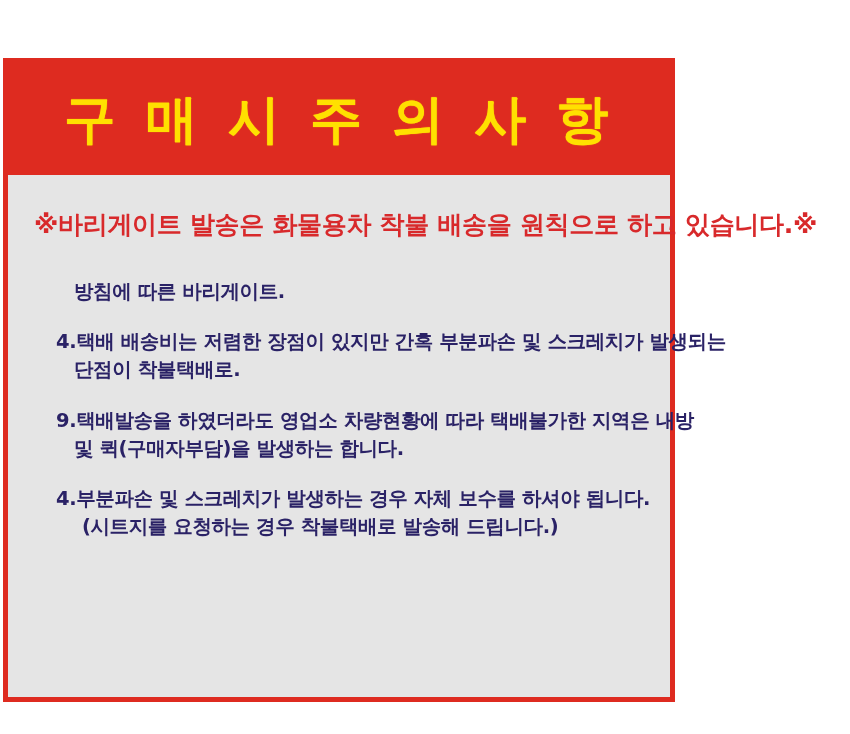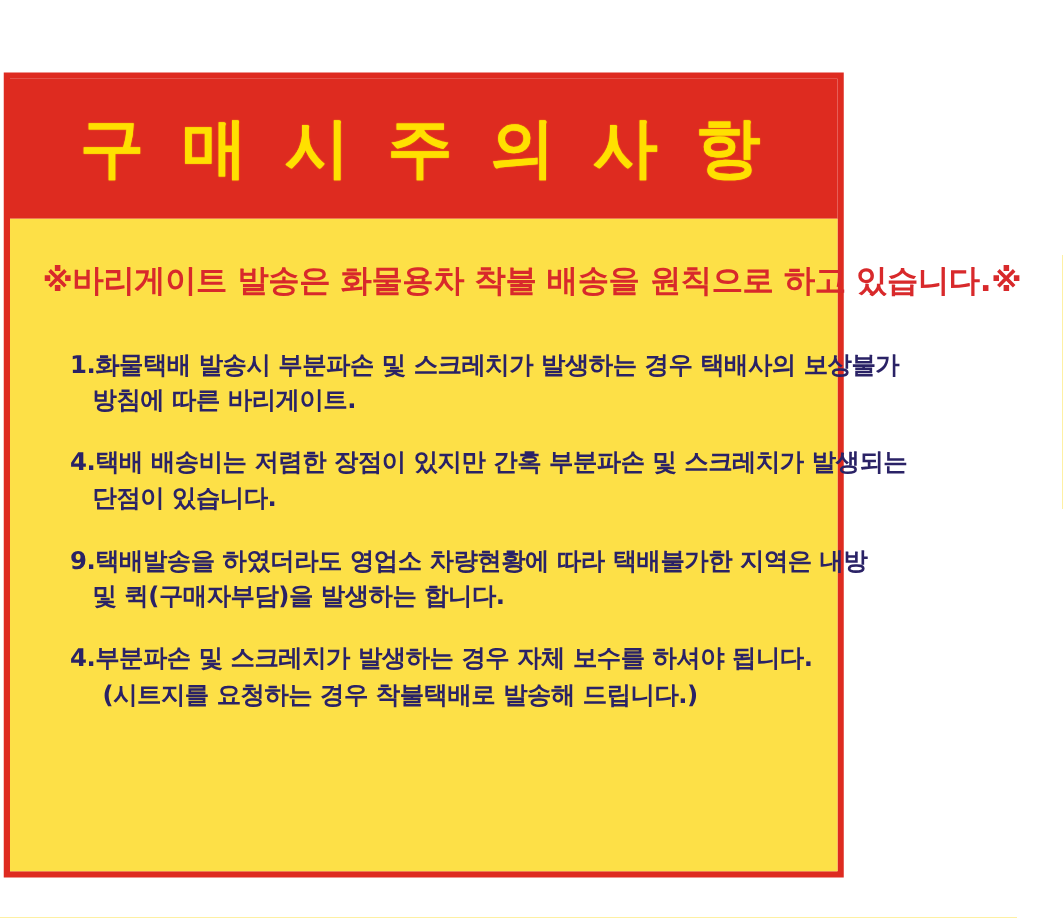--- a/index.html
+++ b/index.html
@@ -42,21 +42,21 @@
     font-size: 52px;
     font-weight: bold;
     letter-spacing: 6px;
     line-height: 1;
     white-space: nowrap;
     text-shadow: 0 0 1px #FFE000;
   }
 
   .notice-body {
     flex: 1 1 auto;
-    background: #fde047;
+    background: #e5e5e5;
     padding: 36px 26px 0 26px;
     box-sizing: border-box;
   }
 
   .notice-subtitle {
     color: #D8292B;
     font-size: 25px;
     font-weight: bold;
     text-align: center;
     line-height: 1.15;
@@ -105,27 +105,26 @@
     <div class="notice-title">구 매 시  주 의 사 항</div>
   </div>
 
   <div class="notice-body">
 
     <p class="notice-subtitle">※바리게이트 발송은 화물용차 착불 배송을 원칙으로 하고 있습니다.※</p>
 
     <ul class="notice-list">
 
       <li class="notice-item">
-        <span class="item-line-1">1.화물택배 발송시 부분파손 및 스크레치가 발생하는 경우 택배사의 보상불가</span>
         <span class="item-line-2">방침에 따른 바리게이트.</span>
       </li>
 
       <li class="notice-item">
         <span class="item-line-1">4.택배 배송비는 저렴한 장점이 있지만 간혹 부분파손 및 스크레치가 발생되는</span>
-        <span class="item-line-2">단점이 있습니다.</span>
+        <span class="item-line-2">단점이 착불택배로.</span>
       </li>
 
       <li class="notice-item">
         <span class="item-line-1">9.택배발송을 하였더라도 영업소 차량현황에 따라 택배불가한 지역은 내방</span>
         <span class="item-line-2">및 퀵(구매자부담)을 발생하는 합니다.</span>
       </li>
 
       <li class="notice-item">
         <span class="item-line-1">4.부분파손 및 스크레치가 발생하는 경우 자체 보수를 하셔야 됩니다.</span>
         <span class="item-line-2 deep-indent">(시트지를 요청하는 경우 착불택배로 발송해 드립니다.)</span>

